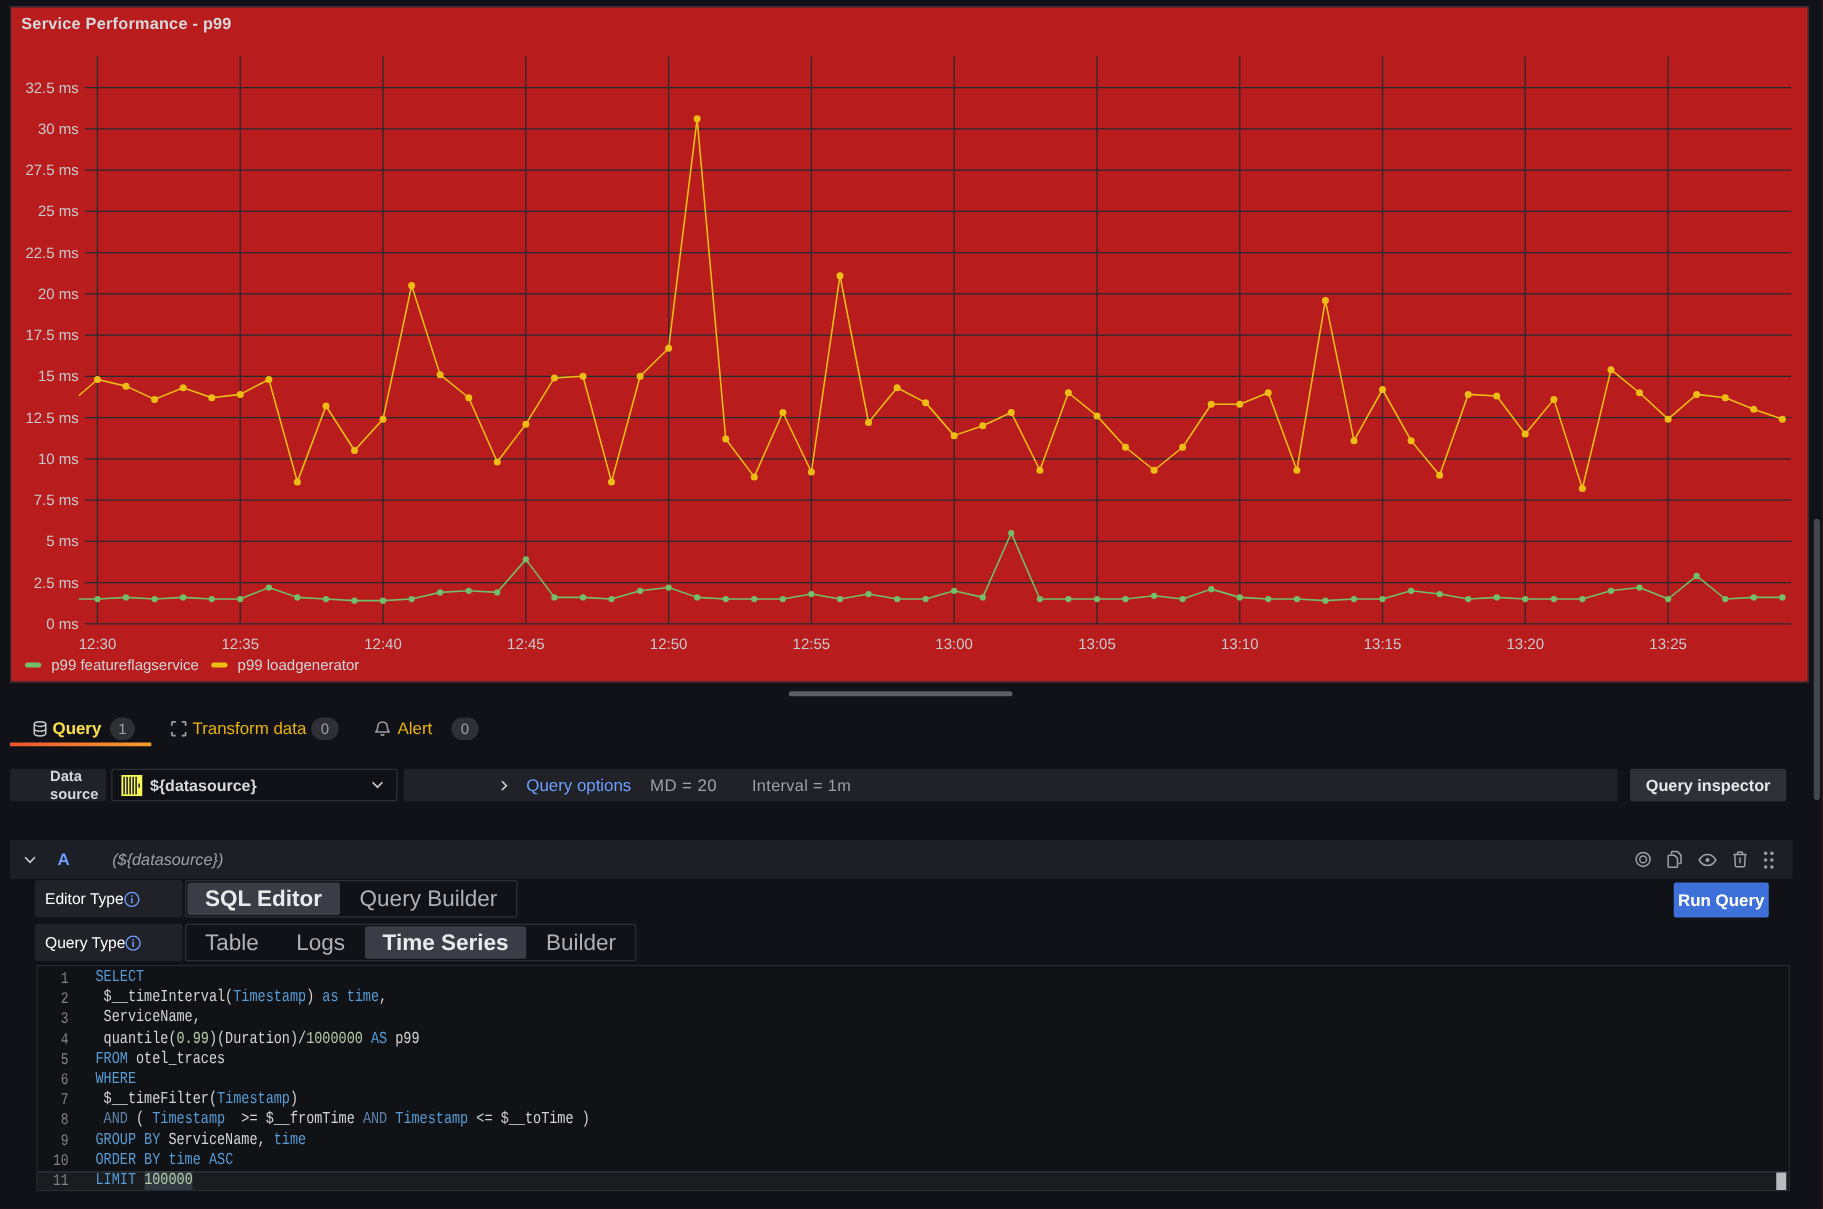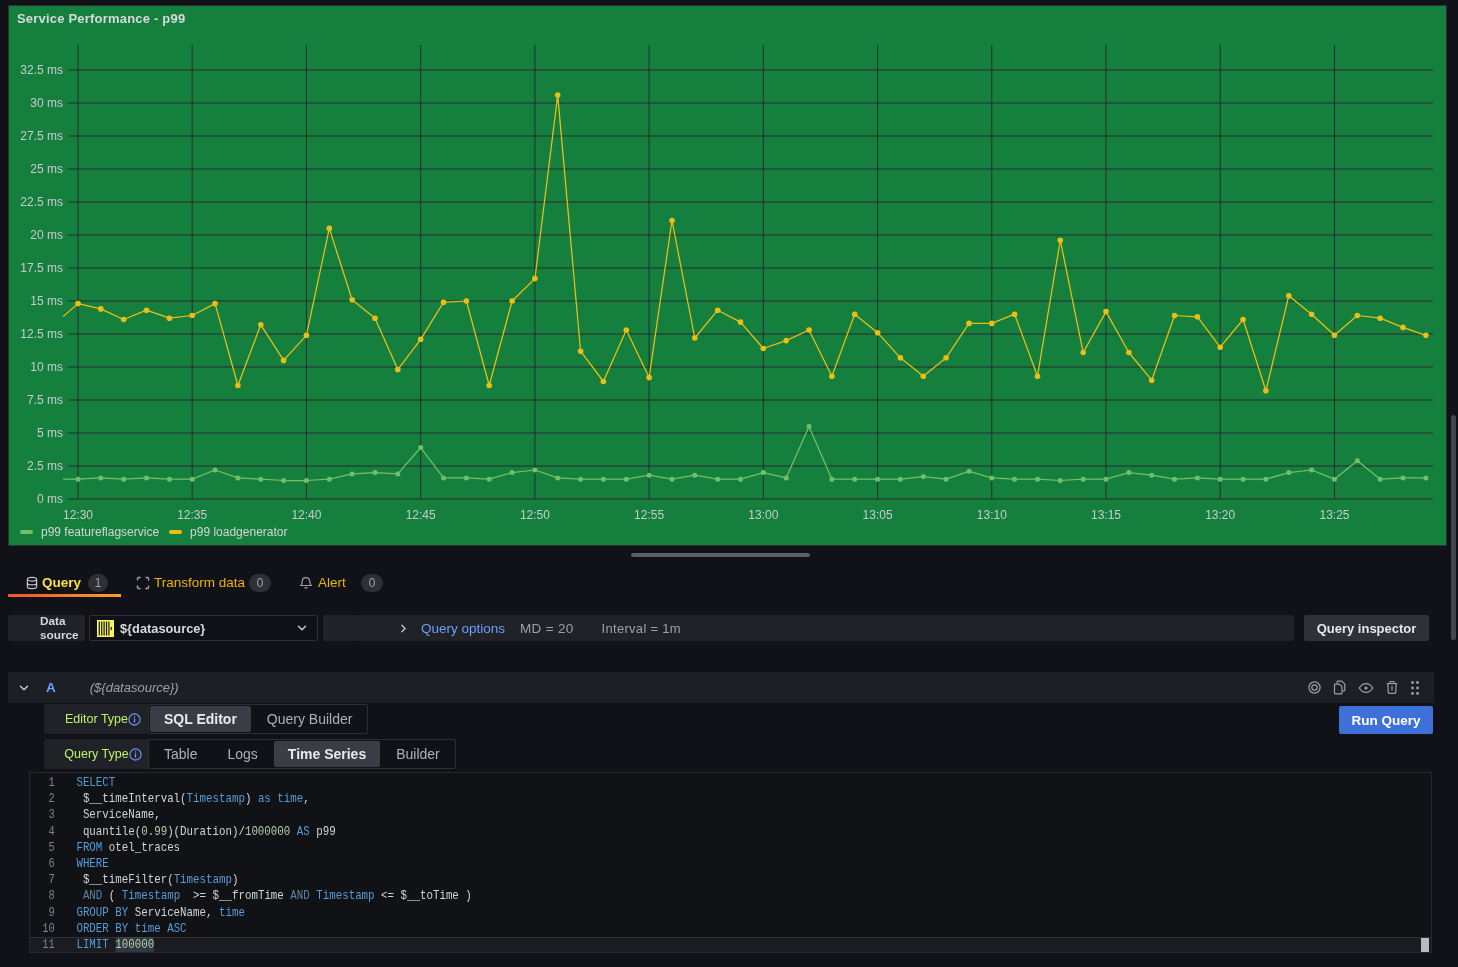--- a/index.html
+++ b/index.html
@@ -1,17 +1,17 @@
 <!DOCTYPE html>
 <html><head><meta charset="utf-8"><title>g</title><style>
 * { margin:0; padding:0; box-sizing:border-box; }
 html,body { width:1458px; height:967px; background:#111217; overflow:hidden;
   font-family:"Liberation Sans",sans-serif; }
 .abs { position:absolute; }
-.panel { left:8px; top:5px; width:1439px; height:541px; background:#15803d;
+.panel { left:8px; top:5px; width:1439px; height:541px; background:#b91c1c;
   border:1px solid #2b2f35; }
 .ptitle { left:8px; top:5px; font-size:13px; font-weight:bold; color:#d8d9dd; letter-spacing:.2px; }
 .chart { position:absolute; left:-1px; top:-1px; }
 .legend { left:11px; top:519px; height:14px; display:flex; align-items:center; font-size:12px; color:#d3d4d8; }
 .sw { display:inline-block; width:13px; height:4px; border-radius:2px; margin-right:8px; }
 .resizer { left:631px; top:553px; width:179px; height:4px; border-radius:2px; background:#5a5e66; }
 .vscroll { left:1451px; top:415px; width:5px; height:225px; border-radius:3px; background:#43464c; }
 
 
 .tabtxt { font-size:13.5px; color:#eab308; }
@@ -27,27 +27,27 @@
 .sel { left:89px; top:615px; width:229px; height:26px; background:#0f1116; border:1px solid #2c3036;
   border-radius:2px; display:flex; align-items:center; }
 .blue { color:#6e9fff; }
 .graytxt { color:#9da0a8; }
 .qibtn { left:1304px; top:615px; width:125px; height:26px; background:#2e3138; border-radius:2px;
   color:#e6e7ea; font-size:13px; font-weight:bold; display:flex; align-items:center; justify-content:center; }
 
 
 .qhead { left:8px; top:672px; width:1426px; height:31px; background:#1c1f25; display:flex; align-items:center; }
 .lblbox { background:#202228; border-radius:2px; display:flex; align-items:center;
-  font-size:12.5px; font-weight:500; color:#bef264; padding:0 8px; justify-content:center;margin-left:16px; }
+  font-size:12.5px; font-weight:500; color:#ffffff; padding:0 8px; justify-content:flex-start; }
 .rgroup { border:1px solid #2c3036; background:#101217; border-radius:2px; display:flex;
   align-items:stretch; padding:0; height:30px; }
-.ropt { display:flex; align-items:center; justify-content:center; font-size:14px; color:#aeb1b7;
+.ropt { display:flex; align-items:center; justify-content:center; font-size:18px; color:#aeb1b7;
   padding:0 14px; margin:1px; border-radius:2px; }
 .rsel { background:#3a3d45; color:#e9eaec; font-weight:bold; }
-.runbtn { left:1339px; top:706px; width:94px; height:28px; background:#3d71d9; border-radius:2px;
+.runbtn { left:1339px; top:706px; width:76px; height:28px; background:#3d71d9; border-radius:2px;
   color:#fff; font-size:13.5px; font-weight:600; display:flex; align-items:center; justify-content:center; }
 
 
 .editor { left:29px; top:772px; width:1403px; height:181px; background:#101216; border:1px solid #26292f;
   font-family:"Liberation Mono",monospace; font-size:13.5px; overflow:hidden; padding-top:2px; }
 .cline { position:relative; height:16.2px; line-height:16.2px; white-space:pre; width:125%;
   transform:scaleX(0.8); transform-origin:0 0; }
 .lnum { position:absolute; left:0; width:31px; text-align:right; color:#7e828a; font-size:13px; }
 .ctext { position:absolute; left:58px; color:#d4d4d4; }
 .curline { background:rgba(255,255,255,0.045); box-shadow:inset 0 1px 0 #2e323a, inset 0 -1px 0 #2e323a; }

